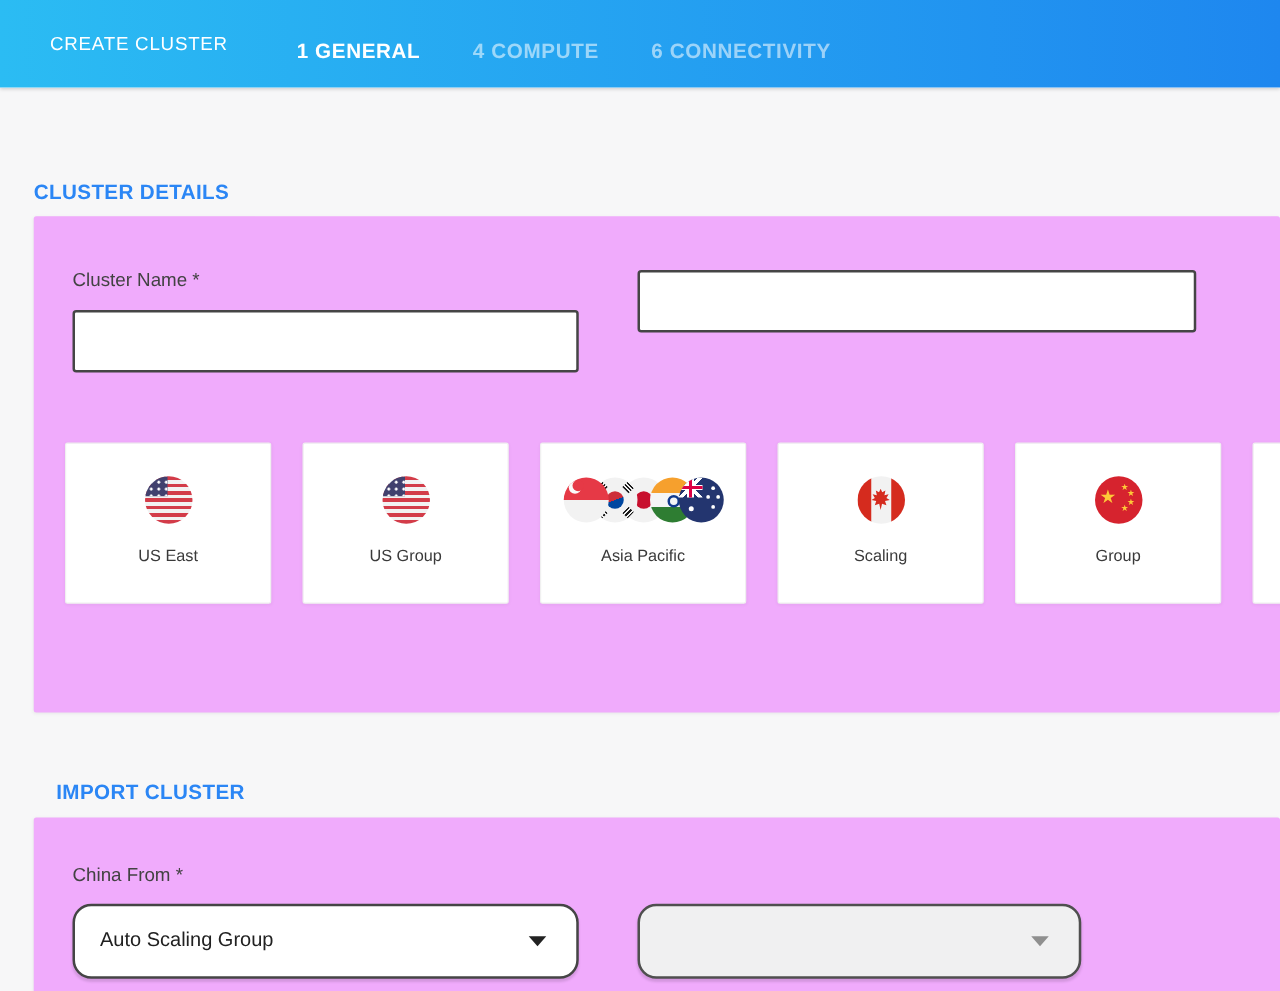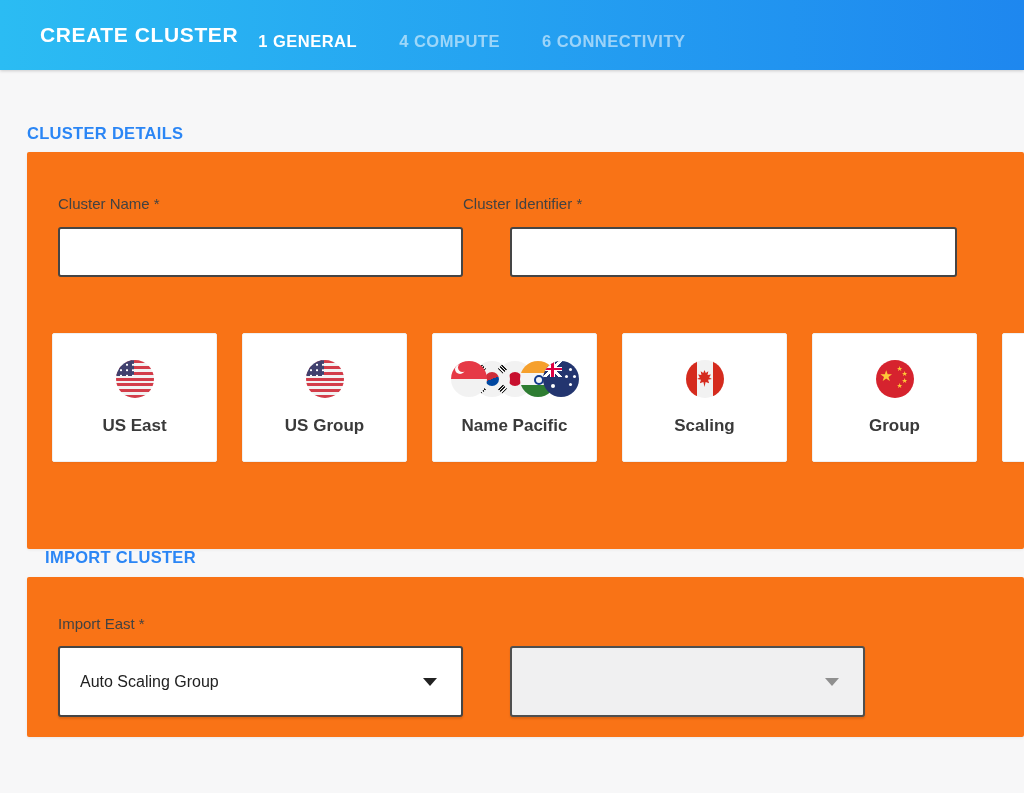--- a/index.html
+++ b/index.html
@@ -4,54 +4,54 @@
 <style>
   html,body{margin:0;padding:0;}
   body{width:1024px;height:793px;background:#f7f7f8;font-family:"Liberation Sans",sans-serif;
        -webkit-font-smoothing:antialiased;}
   .page{position:relative;width:1024px;height:793px;overflow:hidden;}
 
   
   .hdr{height:70px;background:linear-gradient(90deg,#2bbcf3 0%,#1e87ef 100%);
        display:flex;align-items:center;padding-left:40px;box-sizing:border-box;
        box-shadow:0 1px 3px rgba(0,0,0,.18);}
-  .hdr-title{color:#fff;font-size:21px;font-weight:700;letter-spacing:.6px;margin-right:20px;}
+  .hdr-title{color:#fff;font-size:15px;font-weight:400;letter-spacing:.6px;margin-right:55px;}
   .tabs{display:flex;align-items:center;margin-top:13px;}
   .tab{font-size:16.5px;font-weight:700;letter-spacing:.5px;color:rgba(255,255,255,.55);
        margin-right:42px;cursor:pointer;white-space:nowrap;}
   .tab.active{color:#ffffff;}
 
   
   .sec-h{color:#2b86f5;font-size:16.5px;font-weight:700;letter-spacing:.3px;
          margin:0 0 0 27px;line-height:17px;}
-  .sec-h.first{padding-top:55px;}
-  .sec-h.second{margin-left:45px;}
-
-  
-  .card{background:#f97316;margin-left:27px;margin-top:10px;width:997px;box-sizing:border-box;
+  .sec-h.first{padding-top:76px;}
+  .sec-h.second{padding-top:56px;margin-left:45px;}
+
+  
+  .card{background:#f0abfc;margin-left:27px;margin-top:10px;width:997px;box-sizing:border-box;
         border-radius:2px;box-shadow:0 1px 3px rgba(0,0,0,.06);overflow:hidden;}
   .card1{height:397px;padding:43px 0 0 25px;}
   .card2{margin-top:11px;height:160px;padding:39px 0 0 25px;}
 
   .fields-row{display:flex;margin-left:6px;}
   .field{display:flex;flex-direction:column;}
   .field label{font-size:15px;color:#424242;line-height:18px;margin-bottom:14px;}
   .tinput{height:50px;border:2px solid #454545;border-radius:3px;background:#fff;
           box-sizing:border-box;font-size:16px;color:#212121;padding:0 14px;outline:none;
           font-family:"Liberation Sans",sans-serif;}
   .w1{width:405px;}
   .w2{width:447px;margin-left:47px;}
 
   
   .regions{display:flex;gap:25px;margin-top:56px;}
   .region-card{flex:0 0 165px;width:165px;height:129px;background:#fff;border:1px solid #f0f0f0;
                border-radius:2px;box-shadow:0 1px 3px rgba(0,0,0,.05);box-sizing:border-box;
                display:flex;flex-direction:column;align-items:center;cursor:pointer;}
   .flag-slot{margin-top:26px;height:38px;display:flex;align-items:center;justify-content:center;}
-  .region-label{margin-top:18px;font-size:17px;color:#3a3a3a;font-weight:bold;}
+  .region-label{margin-top:18px;font-size:13px;color:#3a3a3a;}
 
   
   .fc{width:38px;height:38px;border-radius:50%;overflow:hidden;position:relative;flex:0 0 auto;}
   .us{background:repeating-linear-gradient(180deg,#d33c49 0 2.93px,#f2f2f2 2.93px 5.86px);}
   .us .canton{position:absolute;left:0;top:0;width:18px;height:16px;background:#41416e;
       background-image:radial-gradient(circle,#fff 1.1px,transparent 1.3px);
       background-size:6px 5.5px;background-position:2px 2px;}
   .ca{background:#f2f2f2;}
   .ca .bar{position:absolute;top:0;width:11px;height:38px;background:#d52b1e;}
   .ca .bar.l{left:0;}.ca .bar.r{right:0;}
@@ -92,21 +92,21 @@
       linear-gradient(0deg,transparent 36%,#fff 36% 64%,transparent 64%),
       linear-gradient(45deg,transparent 44%,#fff 44% 56%,transparent 56%),
       linear-gradient(135deg,transparent 44%,#fff 44% 56%,transparent 56%);}
   .ap-au .dot{position:absolute;width:3px;height:3px;border-radius:50%;background:#fff;}
   .ap-au .d1{left:26px;top:7px;}.ap-au .d2{left:30px;top:14px;}.ap-au .d3{left:26px;top:22px;}
   .ap-au .d4{left:22px;top:14px;}.ap-au .d5{left:8px;top:23px;width:4px;height:4px;}
 
   
   .imp-label{font-size:15px;color:#424242;line-height:16px;margin:0 0 14px 6px;display:block;}
   .selects-row{display:flex;margin-left:6px;}
-  .select{height:71px;border:2px solid #454545;border-radius:3px;background:#fff;box-sizing:border-box;
+  .select{height:60px;border:2px solid #454545;border-radius:15px;background:#fff;box-sizing:border-box;
           display:flex;align-items:center;justify-content:space-between;cursor:pointer;
           padding:0 24px 0 20px;box-shadow:0 2px 2px rgba(0,0,0,.12);}
   .select .val{font-size:16px;color:#212121;}
   .select.disabled{background:#f0f0f1;border-color:#4f4f4f;}
   .caret{width:0;height:0;border-left:7px solid transparent;border-right:7px solid transparent;
          border-top:8px solid #222;}
   .select.disabled .caret{border-top-color:#8f8f8f;}
   .s1w{width:405px;}
   .s2w{width:355px;margin-left:47px;}
 </style>
@@ -126,21 +126,20 @@
 
   <h2 class="sec-h first">CLUSTER DETAILS</h2>
 
   <section class="card card1">
     <div class="fields-row">
       <div class="field">
         <label>Cluster Name *</label>
         <input class="tinput w1" type="text" value="" style="">
       </div>
       <div class="field">
-        <label>Cluster Identifier *</label>
         <input class="tinput w2" type="text" value="" style="">
       </div>
     </div>
     <div class="regions" id="regions">
   <div class="region-card">
     <div class="flag-slot">
             <div class="fc us">
               <div class="canton"></div>
             </div>
           </div>
@@ -179,21 +178,21 @@
               <div class="fc ap-au">
                 <div class="uj"></div>
                 <span class="dot d1"></span>
                 <span class="dot d2"></span>
                 <span class="dot d3"></span>
                 <span class="dot d4"></span>
                 <span class="dot d5"></span>
               </div>
             </div>
           </div>
-    <div class="region-label">Name Pacific</div>
+    <div class="region-label">Asia Pacific</div>
   </div>
 
   <div class="region-card">
     <div class="flag-slot">
             <div class="fc ca">
               <div class="bar l"></div>
               <div class="bar r"></div>
               <div class="leaf"></div>
             </div>
           </div>
@@ -216,21 +215,21 @@
   <div class="region-card">
     <div class="flag-slot"></div>
     <div class="region-label"></div>
   </div>
 </div>
   </section>
 
   <h2 class="sec-h second">IMPORT CLUSTER</h2>
 
   <section class="card card2">
-    <label class="imp-label">Import East *</label>
+    <label class="imp-label">China From *</label>
     <div class="selects-row">
       <div class="select s1w">
         <span class="val">Auto Scaling Group</span>
         <span class="caret"></span>
       </div>
       <div class="select disabled s2w">
         <span class="val"></span>
         <span class="caret"></span>
       </div>
     </div>

